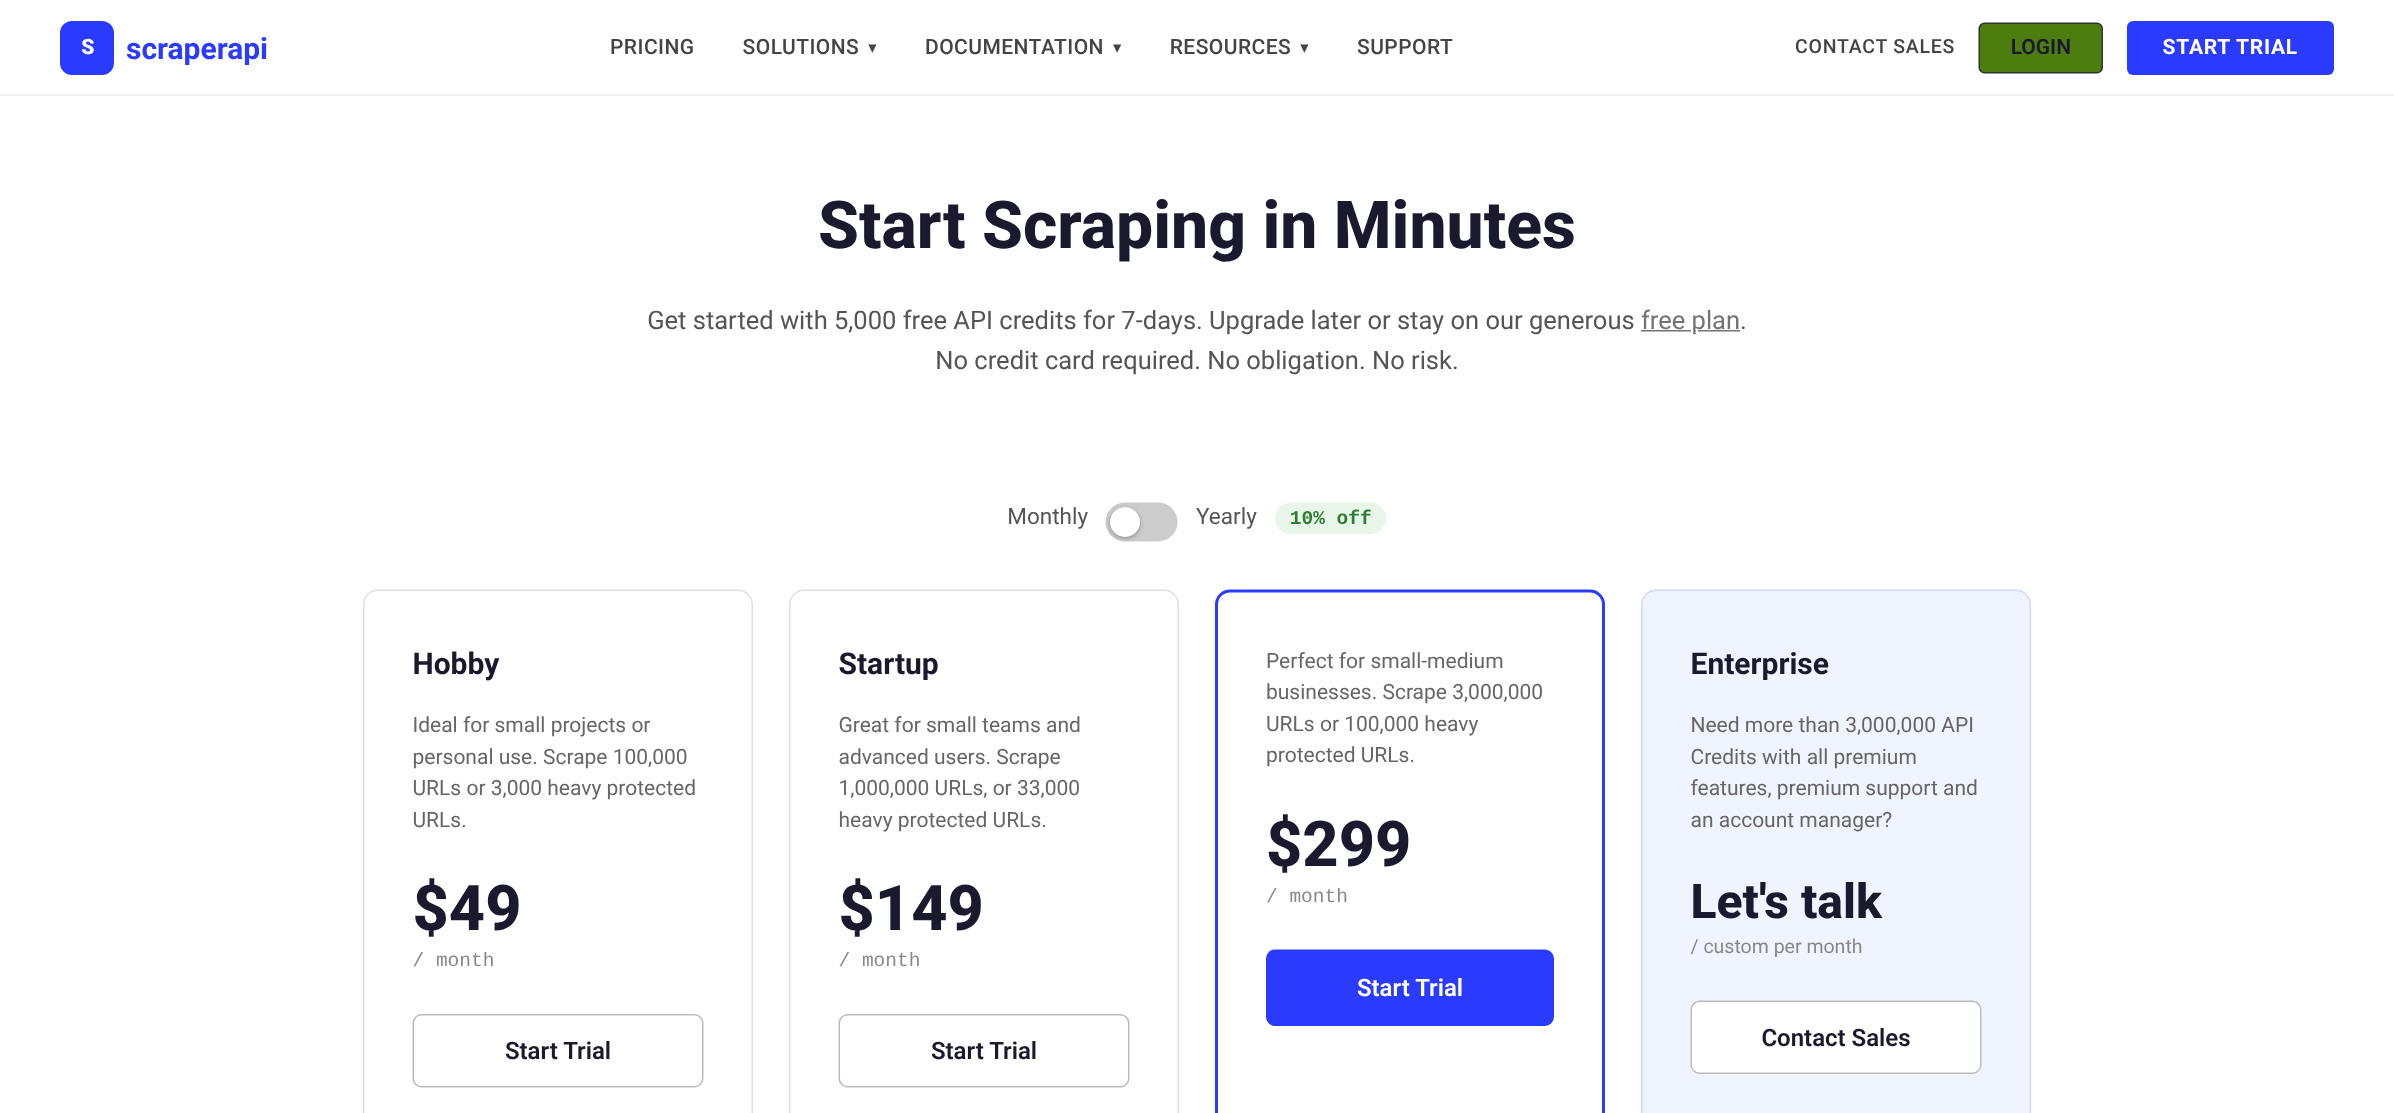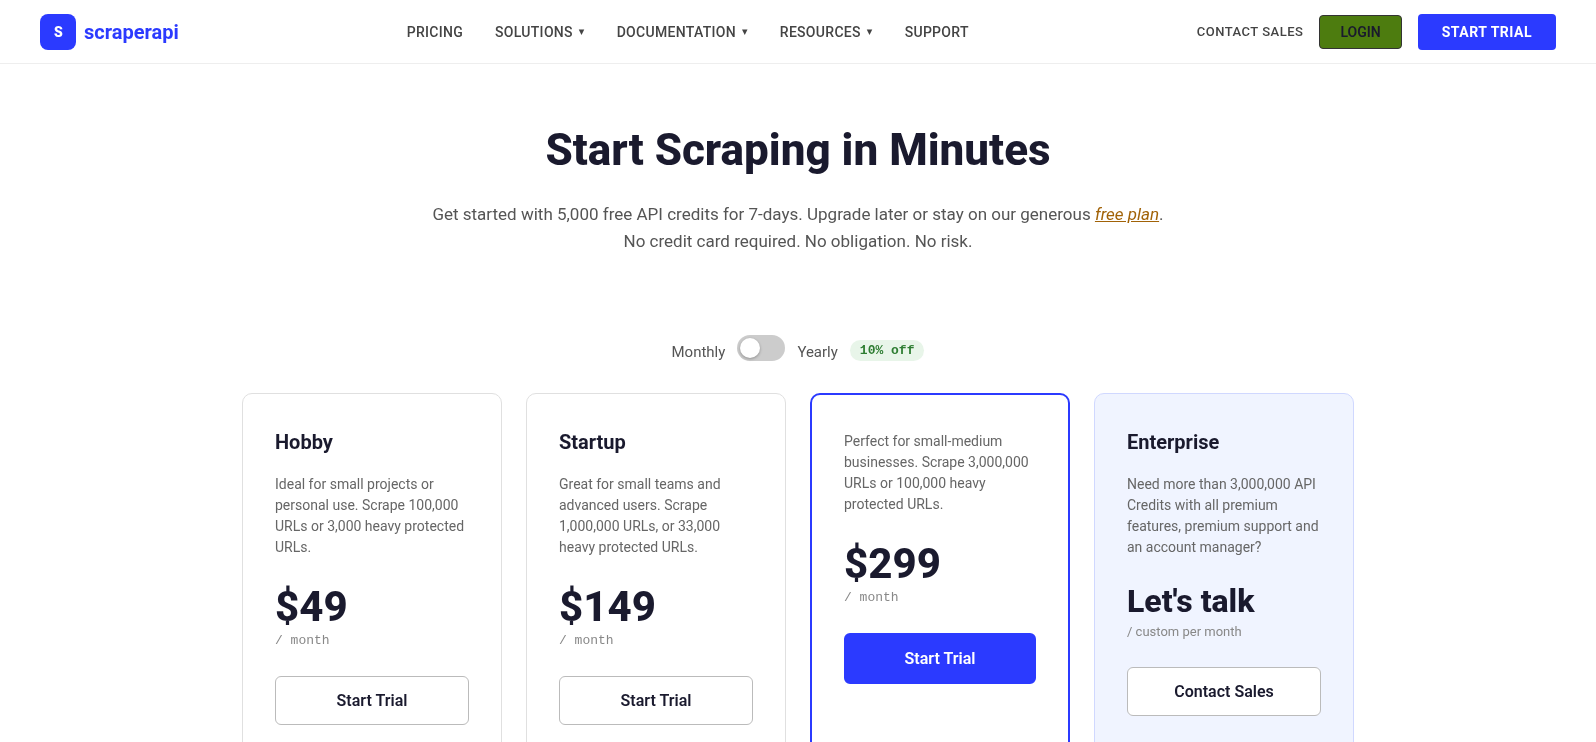--- a/index.html
+++ b/index.html
@@ -37,25 +37,25 @@
       border-radius: 4px; font-size: 14px; font-weight: 700; cursor: pointer;
       font-family: inherit; letter-spacing: 0.5px; text-transform: uppercase;
     }
 
     
     .hero {
       text-align: center; padding: 60px 20px 40px;
     }
     .hero h1 { font-size: 44px; font-weight: 800; color: #1a1a2e; margin-bottom: 25px; }
     .hero p { font-size: 17px; color: #555; line-height: 1.6; }
-    .hero p a { color: #a16207; text-decoration: underline; font-style: italic; }
+    .hero p a { color: #737373; text-decoration: underline; }
 
     
     .toggle-row {
-      display: flex; align-items: flex-end; justify-content: center;
+      display: flex; align-items: flex-start; justify-content: center;
       gap: 12px; margin: 40px 0 32px;
     }
     .toggle-label { font-size: 15px; color: #555; }
     .toggle-switch {
       width: 48px; height: 26px; background: #ccc; border-radius: 13px;
       position: relative; cursor: pointer; transition: background 0.2s;
       border: none;
     }
     .toggle-switch::after {
       content: ''; position: absolute; width: 20px; height: 20px;

